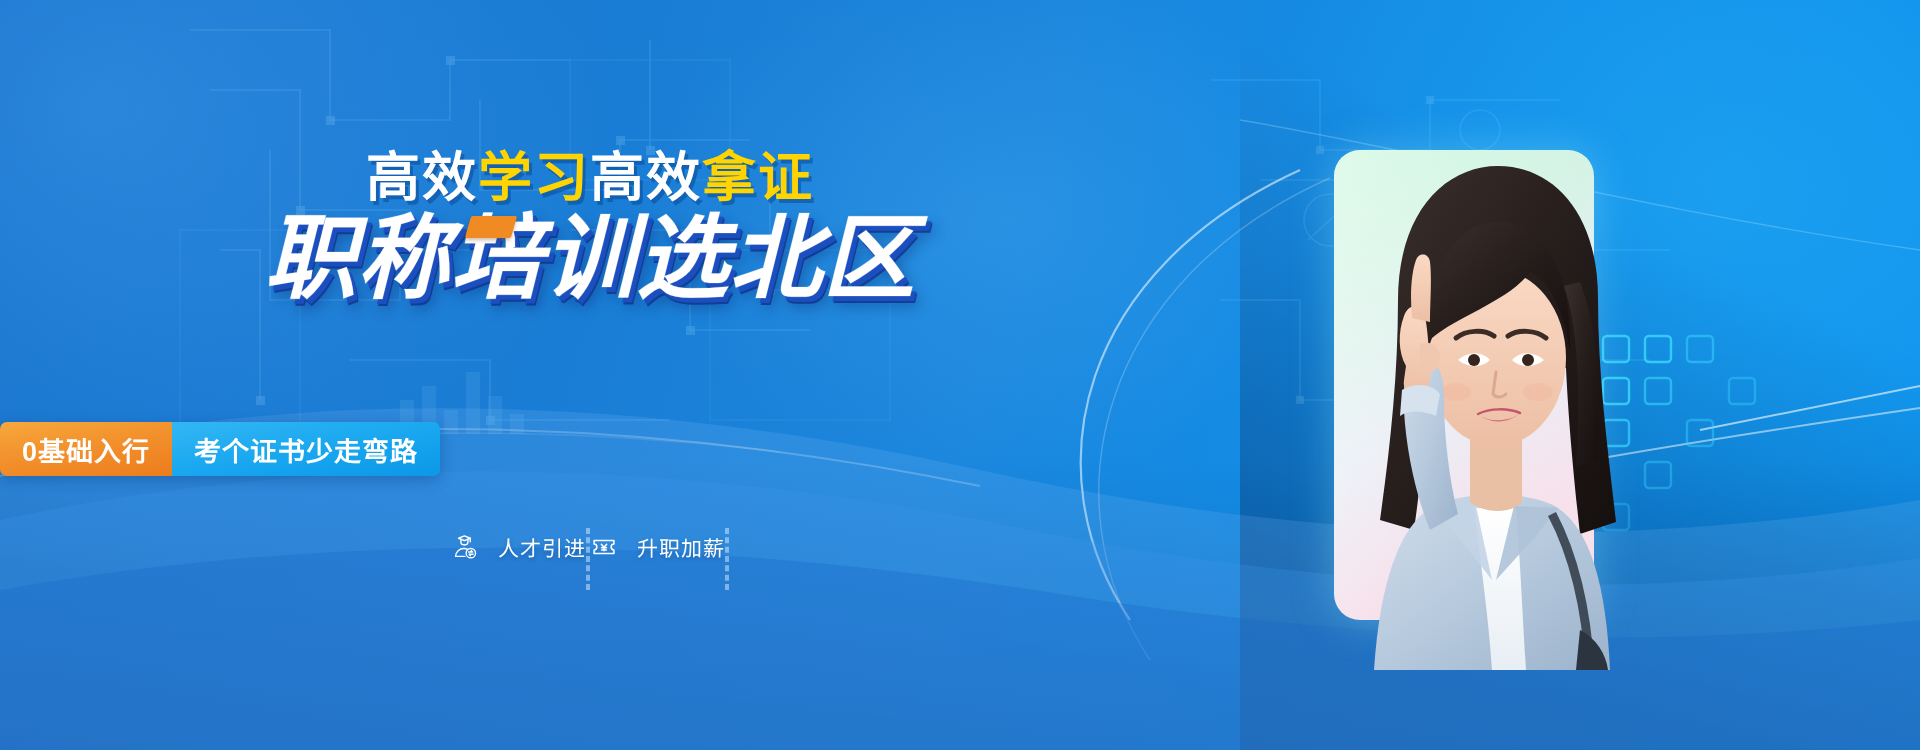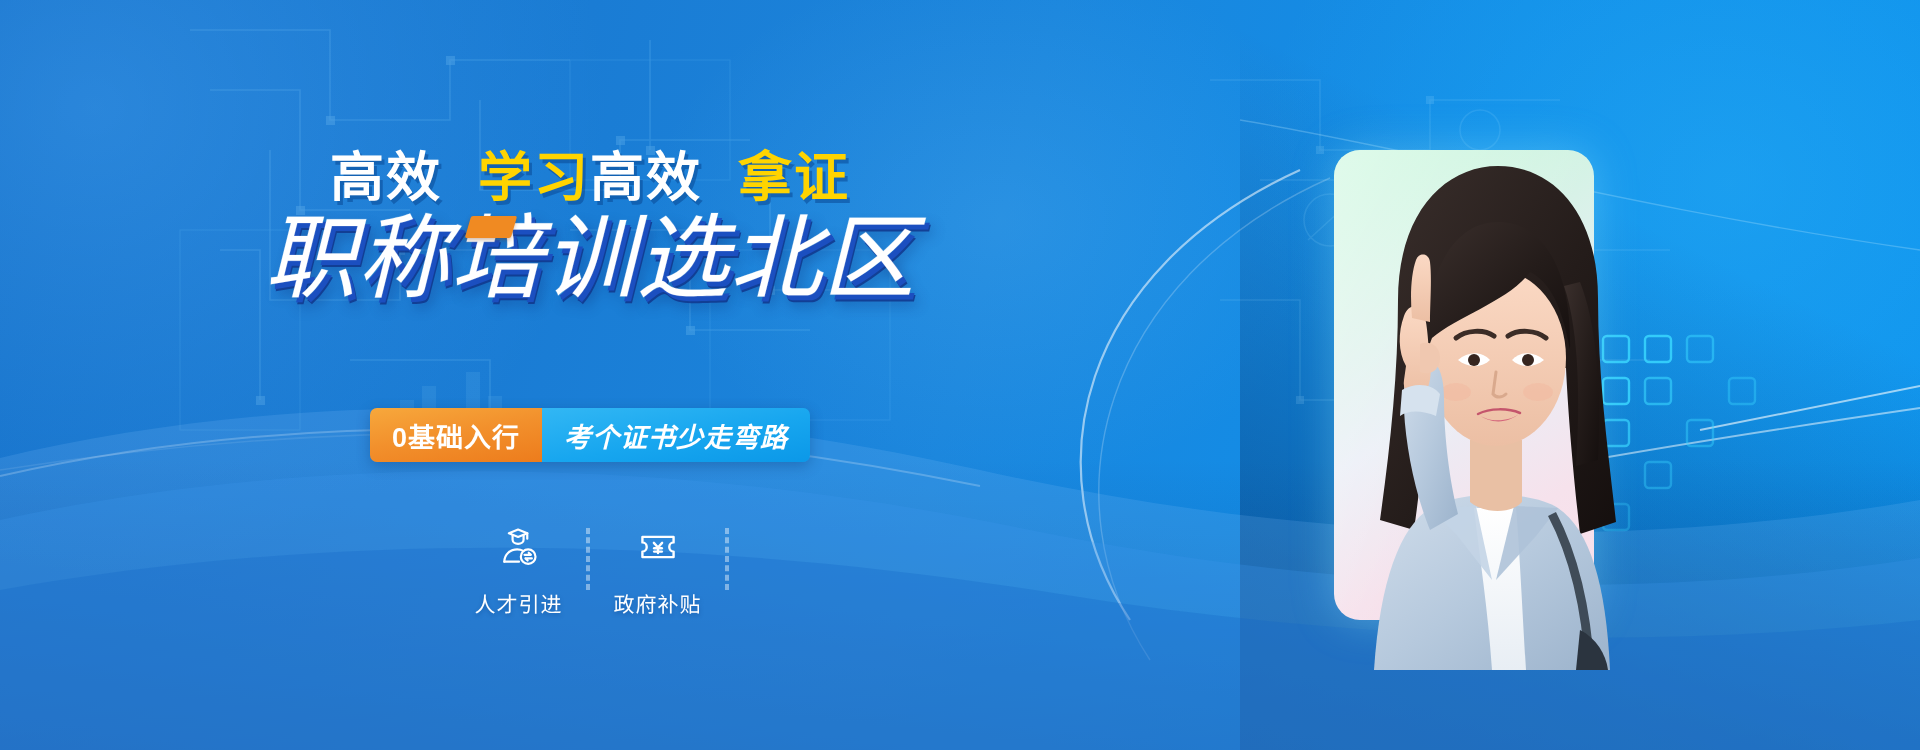--- a/index.html
+++ b/index.html
@@ -69,67 +69,67 @@
   
   .content{position:absolute;left:0;top:0;width:1180px;height:750px;}
 
   .headline{
     position:absolute;left:0;top:150px;width:1180px;text-align:center;
     font-size:54px;font-weight:bold;letter-spacing:2px;line-height:1;
     color:#ffffff;
     text-shadow:3px 4px 0 rgba(10,72,150,.55);
     white-space:nowrap;
   }
-  .headline .hl-y{color:#ffd400;margin-left:36px;}
+  .headline .hl-y{color:#ffd400;}
 
   .title-row{
     position:absolute;left:0;top:212px;width:1180px;text-align:center;white-space:nowrap;
   }
   .title{
     display:inline-block;position:relative;
-    font-size:92px;font-weight:normal;font-style:italic;line-height:1;
+    font-size:92px;font-weight:bold;font-style:italic;line-height:1;
     color:#ffffff;letter-spacing:1px;
     text-shadow:
       4px 5px 0 #1b4fc0,
       5px 7px 0 rgba(16,54,140,.85),
       7px 10px 14px rgba(8,40,110,.45);
     -webkit-text-stroke:1px rgba(255,255,255,.2);
   }
   .accent-bar{
     position:absolute;width:46px;height:22px;background:#f08a22;
     transform:skewX(-16deg);border-radius:2px;
     top:4px;left:468px;
     box-shadow:0 2px 4px rgba(120,50,0,.35);
   }
 
   .badge-row{
-    position:absolute;left:0;top:408px;width:1180px;text-align:center;white-space:nowrap;
+    position:absolute;left:0;top:422px;width:1180px;white-space:nowrap;
   }
   .badge{
     display:inline-flex;align-items:stretch;height:54px;border-radius:7px;overflow:hidden;
     box-shadow:0 4px 14px rgba(6,44,100,.30);
   }
   .badge-a{
     display:flex;align-items:center;justify-content:center;padding:0 22px;
     background:linear-gradient(170deg,#f7a83c 0%,#f2902c 48%,#ed7c1c 100%);
     color:#ffffff;font-size:27px;font-weight:bold;letter-spacing:1px;
   }
   .badge-b{
     display:flex;align-items:center;justify-content:center;padding:0 22px;
     background:linear-gradient(170deg,#32b7f4 0%,#17a6ef 55%,#0b98e8 100%);
-    color:#ffffff;font-size:27px;font-weight:bold;letter-spacing:1px;font-style:italic;
+    color:#ffffff;font-size:27px;font-weight:bold;letter-spacing:1px;
   }
 
   
   .features{
     position:absolute;left:0;top:525px;width:1180px;
     display:flex;align-items:flex-start;justify-content:center;
   }
   .feature{
-    width:135px;display:flex;flex-direction:column;align-items:center;gap:19px;
+    width:135px;display:flex;flex-direction:row;align-items:center;gap:19px;
   }
   .feature-icon{width:44px;height:44px;display:block;}
   .feature-label{
     color:#ffffff;font-size:21px;letter-spacing:1px;white-space:nowrap;
     text-shadow:0 2px 4px rgba(8,48,110,.35);
   }
   .divider{
     width:0;height:62px;margin-top:3px;
     border-left:2px dashed rgba(255,255,255,.42);
   }
@@ -380,21 +380,21 @@
         <svg class="feature-icon" viewBox="0 0 48 48">
           <g fill="none" stroke="#ffffff" stroke-width="2.6" stroke-linecap="round" stroke-linejoin="round">
             <path d="M7 13 H41 V19 C38.4 19 36.3 21.2 36.3 24 C36.3 26.8 38.4 29 41 29 V35 H7 V29
                      C9.6 29 11.7 26.8 11.7 24 C11.7 21.2 9.6 19 7 19 Z"></path>
             <path d="M19.5 19.5 L24 24.5 L28.5 19.5"></path>
             <path d="M19.8 25.3 H28.2"></path>
             <path d="M19.8 29 H28.2"></path>
             <path d="M24 24.5 V30.6"></path>
           </g>
         </svg>
-        <span class="feature-label">政府补贴</span>
+        <span class="feature-label">升职加薪</span>
       </div>
 
       <div class="divider"></div>
 
 
       <div class="divider"></div>
 
 
     </div>
   </div>

